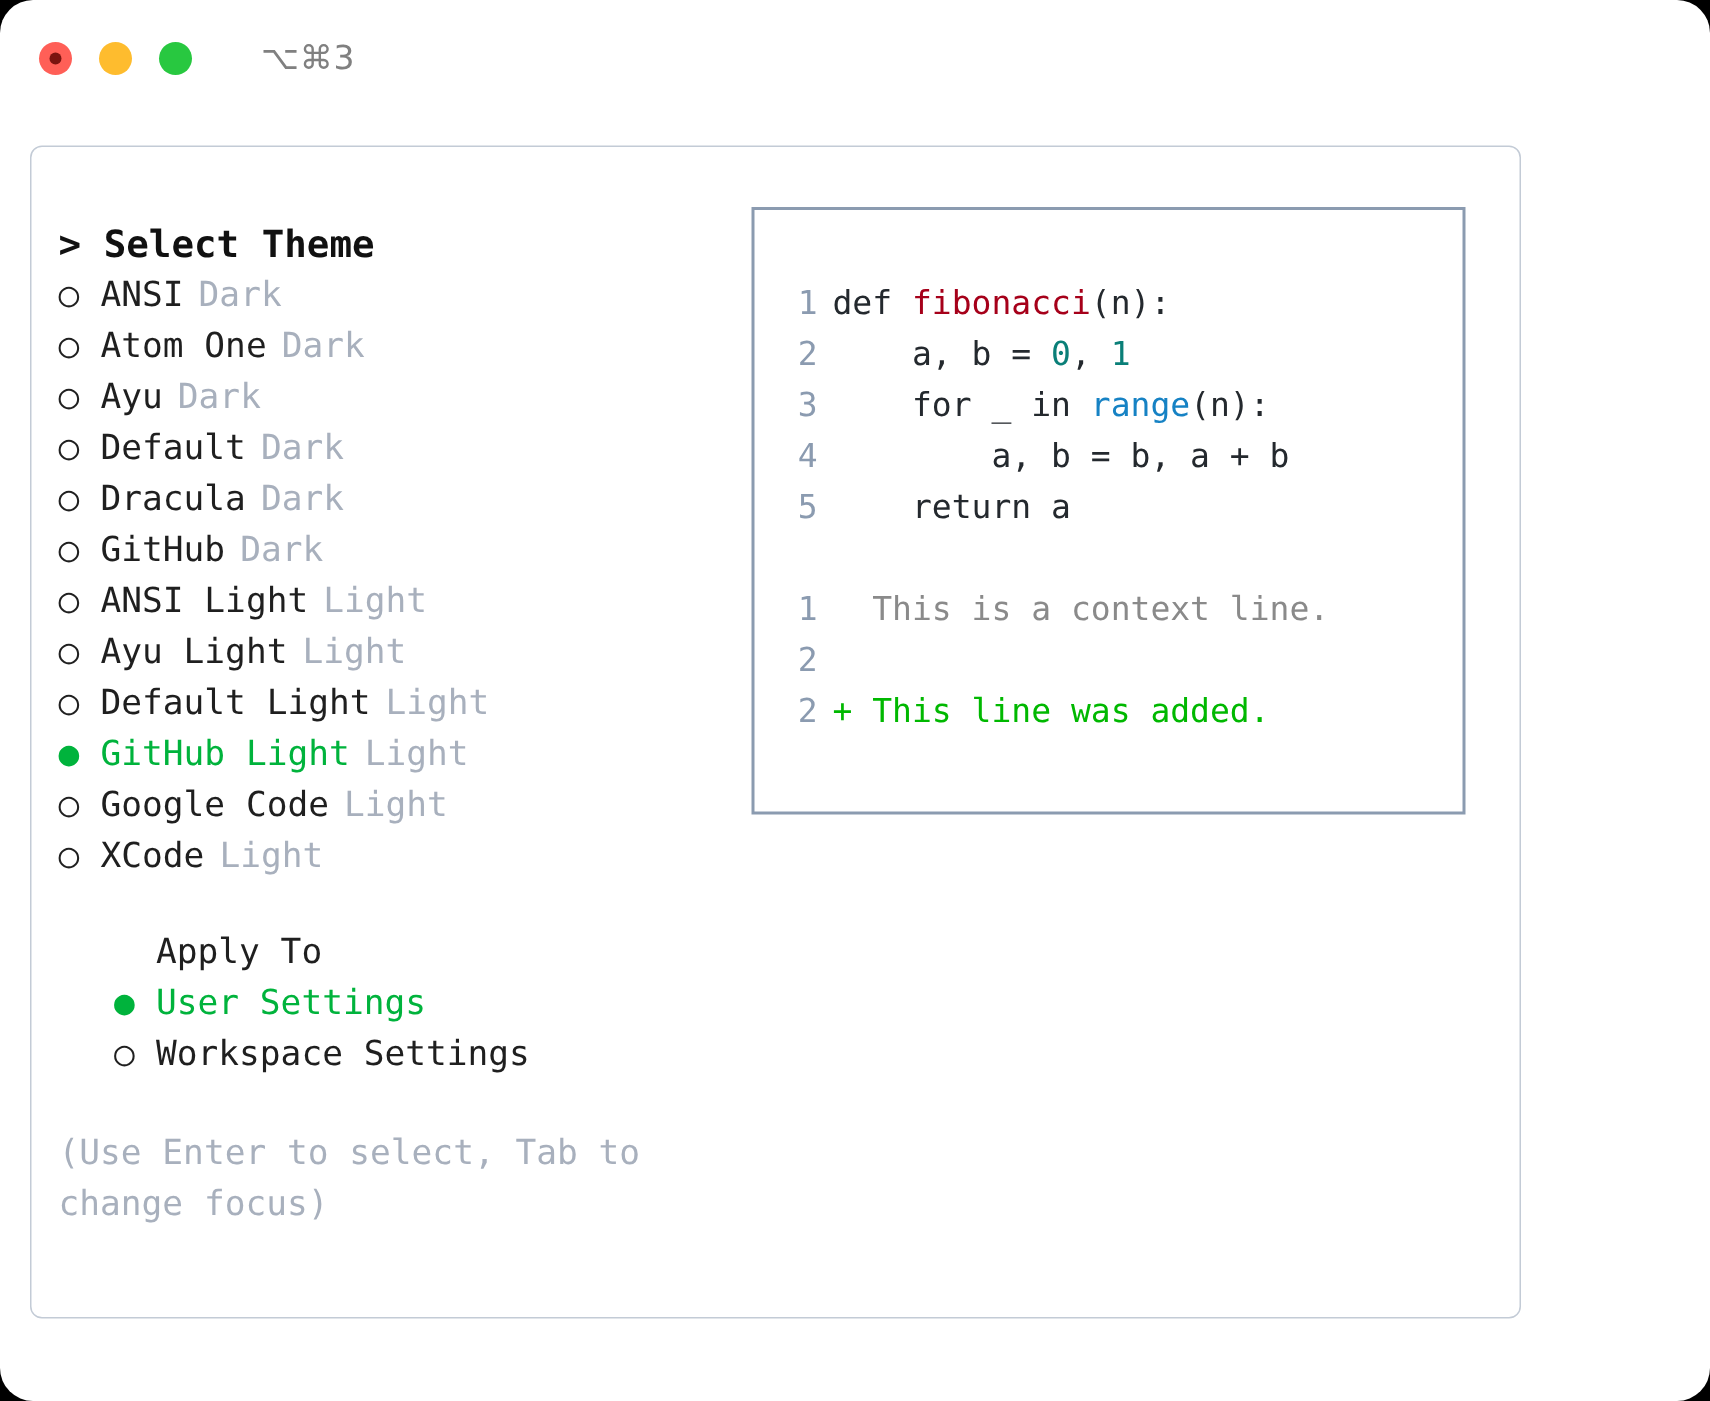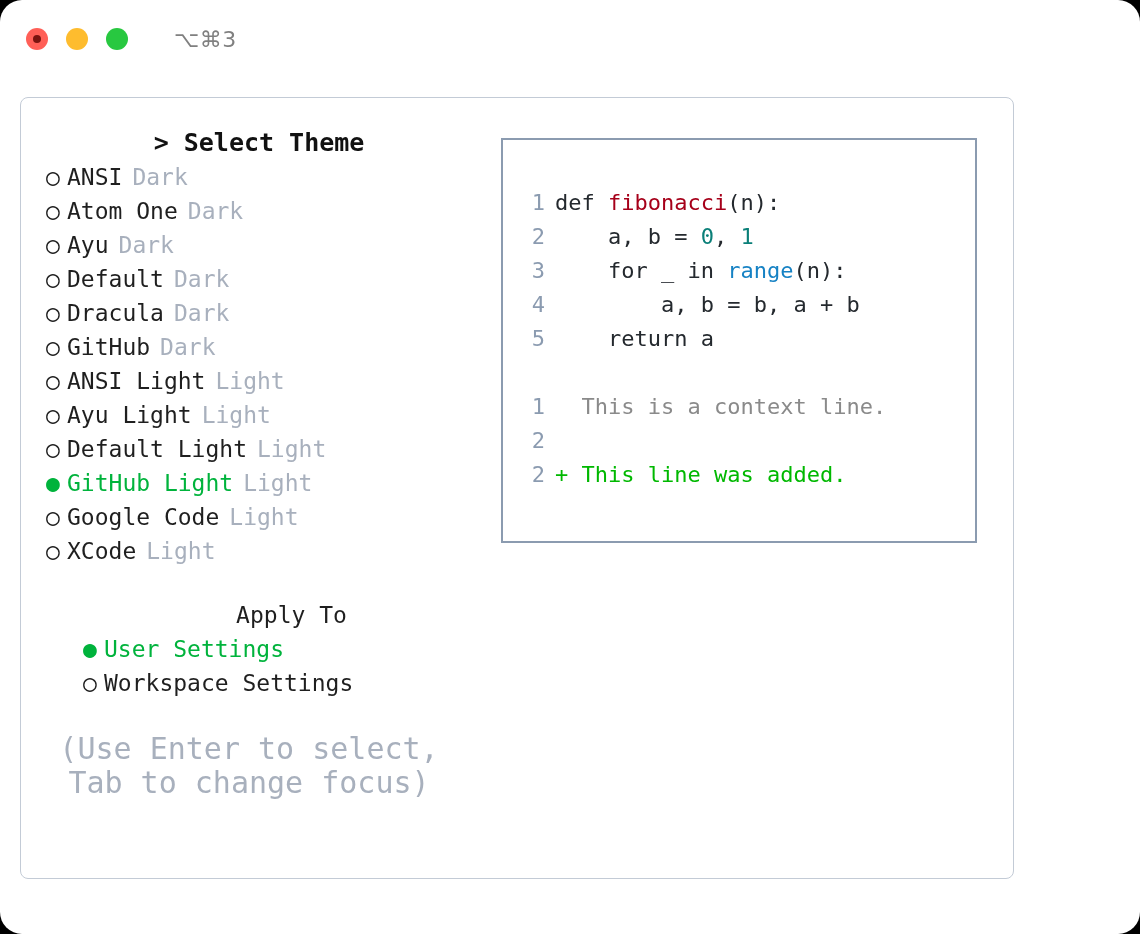--- a/index.html
+++ b/index.html
@@ -78,23 +78,22 @@
     border: 1px solid #c3cbd6;
     border-radius: 8px;
     box-sizing: border-box;
     background: #ffffff;
   }
 
   
   #theme-column {
     position: absolute;
     left: 18px;
-    top: 28px;
+    top: 48px;
     width: 440px;
-    text-align: center;
   }
 
   .section-title {
     font-size: 25px;
     font-weight: bold;
     color: #111111;
     line-height: 34px;
     white-space: pre;
   }
 
@@ -130,21 +129,21 @@
     font-size: 23px;
     line-height: 34px;
     color: #1f1f1f;
     padding-left: 28px;
     white-space: pre;
   }
 
   #hint-text {
     margin-top: 32px;
     width: 420px;
-    font-size: 30px;
+    font-size: 23px;
     line-height: 34px;
     color: #a8b0bd;
     white-space: normal;
   }
 
   
   #preview-column {
     position: absolute;
     left: 480px;
     top: 40px;

